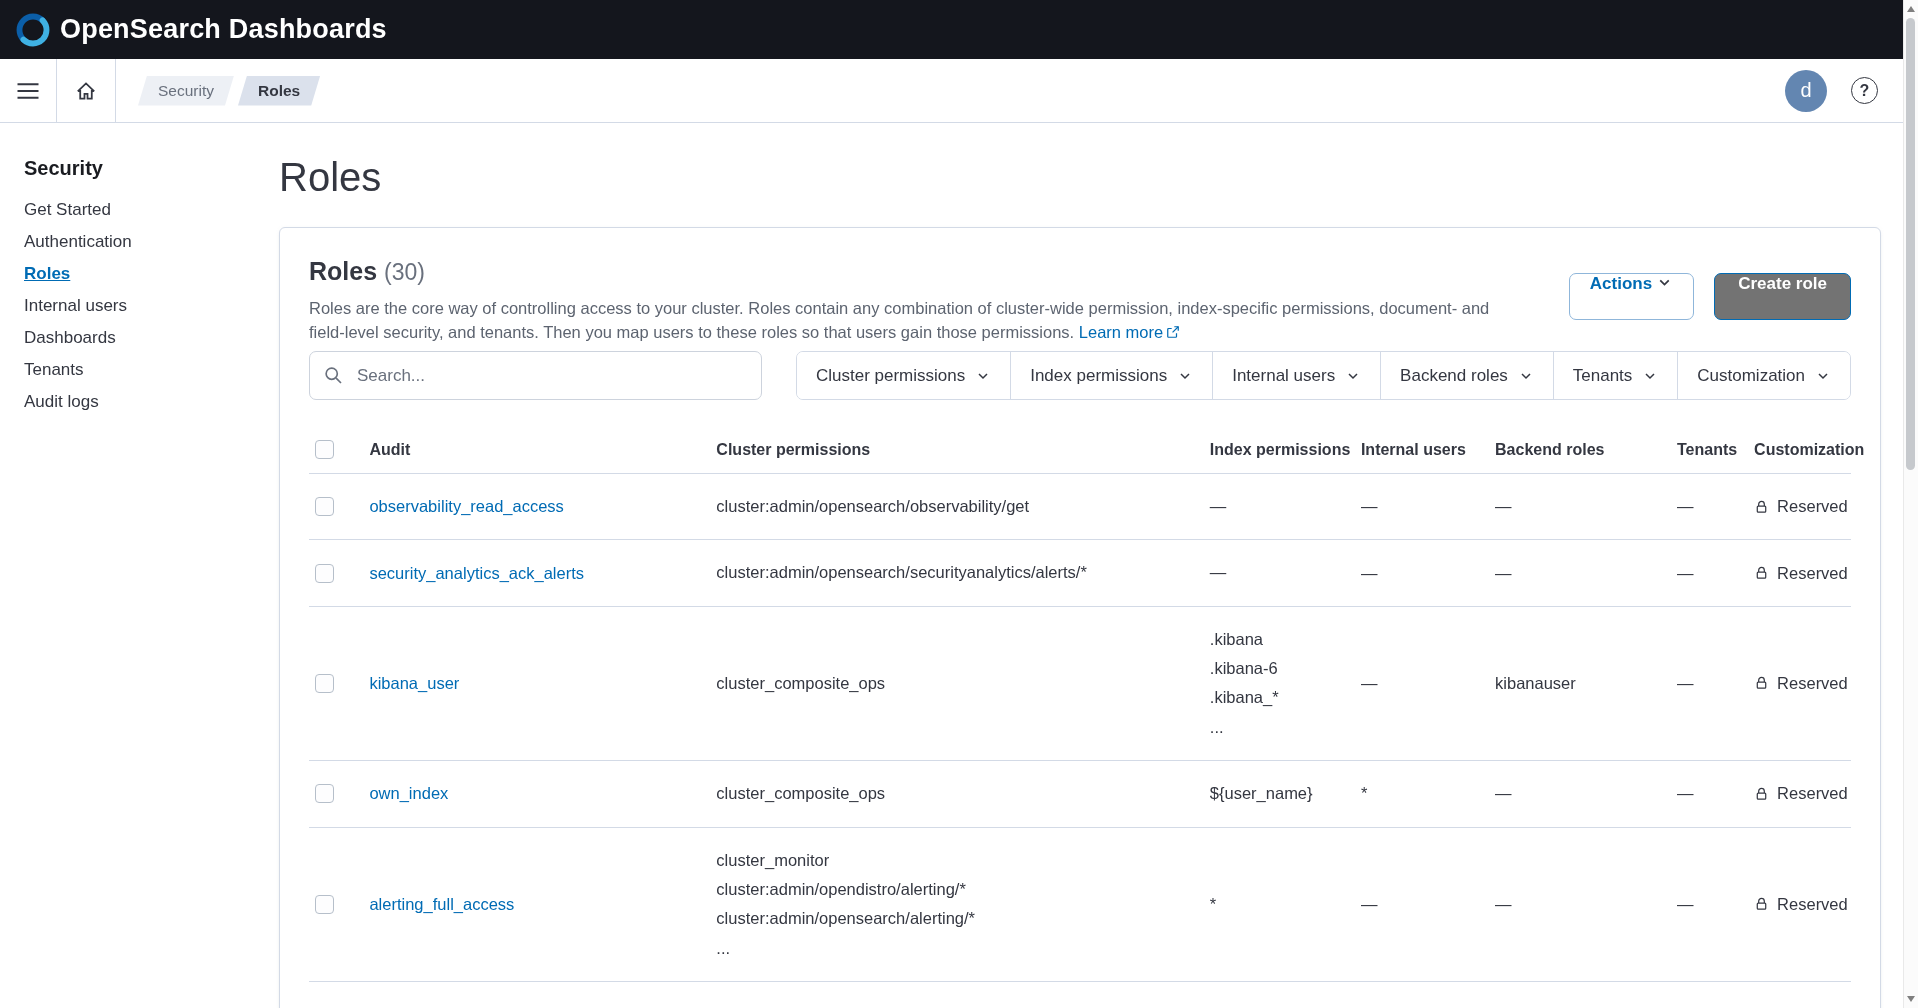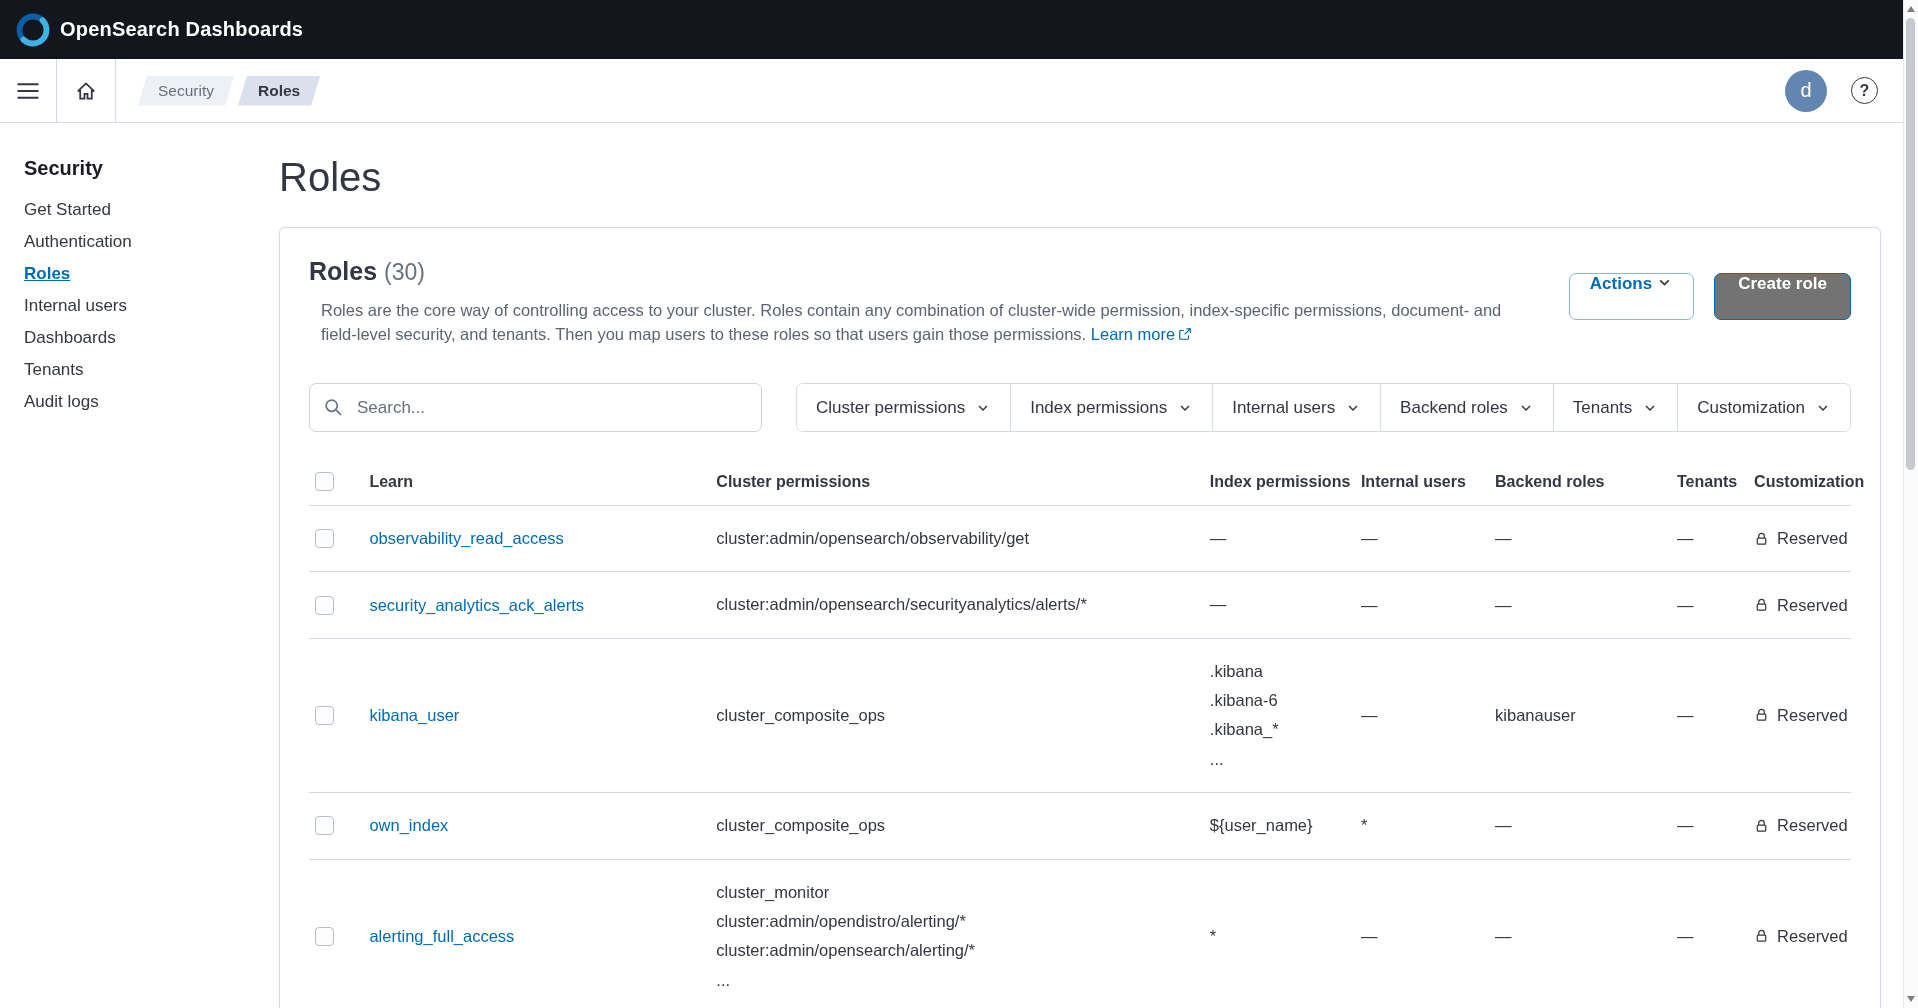--- a/index.html
+++ b/index.html
@@ -9,21 +9,21 @@
     font-family: "Liberation Sans", sans-serif;
     color: #343741; background: #ffffff;
   }
 
   
   .app-header {
     height: 59px; background: #14161d;
     display: flex; align-items: center; padding: 0 16px;
   }
   .logo { display: flex; align-items: center; gap: 10px; }
-  .logo-text { color: #fff; font-size: 20px; font-weight: 700; letter-spacing: 0.2px; }
+  .logo-text { color: #fff; font-size: 27px; font-weight: 700; letter-spacing: 0.2px; }
 
   
   .toolbar {
     height: 64px; background: #fff; border-bottom: 1px solid #d3dae6;
     display: flex; align-items: center;
   }
   .icon-btn {
     background: none; border: none; cursor: pointer; color: #343741;
     height: 100%; display: flex; align-items: center; justify-content: center;
   }
@@ -65,34 +65,34 @@
   
   .panel {
     background: #fff; border: 1px solid #d3dae6; border-radius: 6px;
     box-shadow: 0 2px 2px -1px rgba(152,162,179,0.3), 0 1px 5px -2px rgba(152,162,179,0.3);
     padding: 29px 29px 0 29px;
   }
   .panel-head { display: flex; justify-content: space-between; align-items: flex-start; }
   .panel-title { font-size: 25px; font-weight: 700; margin: 0 0 10px 0; color: #343741; }
   .panel-count { font-size: 23px; font-weight: 400; color: #69707d; }
   .panel-desc {
-    font-size: 16.5px; line-height: 24px; color: #5d6470; max-width: 1215px; margin: 12px;
+    font-size: 16.5px; line-height: 24px; color: #5d6470; max-width: 1215px; margin: 0;
   }
   .learn-more { color: #006bb4; text-decoration: none; cursor: pointer; white-space: nowrap; }
   .learn-more svg { vertical-align: -1px; margin-left: 3px; }
   .head-buttons { display: flex; align-items: center; gap: 20px; margin-top: 16px; flex: 0 0 auto; }
   .btn {
     height: 47px; border-radius: 7px; font-size: 17px; font-weight: 600;
     font-family: inherit; cursor: pointer; display: flex; align-items: flex-start; gap: 4px;
   }
   .btn-outline { background: #fff; border: 1.2px solid #8fb6da; color: #006bb4; padding: 0 20px; }
   .btn-fill { background: #737373; border: 1px solid #006bb4; color: #fff; padding: 0 23px; }
 
   
-  .controls { display: flex; gap: 34px; margin-top: 25px; }
+  .controls { display: flex; gap: 34px; margin-top: 7px; }
   .search-box { position: relative; width: 453px; flex: 0 0 453px; }
   .search-box input {
     width: 100%; height: 49px; border: 1px solid #cdd3dd; border-radius: 7px;
     padding: 0 14px 0 47px; font-size: 17px; font-family: inherit; color: #343741; background: #fff;
     outline: none;
   }
   .search-box input::placeholder { color: #69707d; }
   .search-icon { position: absolute; left: 15px; top: 15px; color: #69707d; }
   .filter-group {
     flex: 1 1 auto; display: flex; border: 1px solid #d3dae6; border-radius: 7px;
@@ -297,21 +297,21 @@
           <col style="width:8.7%">
             <col style="width:11.8%">
             <col style="width:5%">
             <col style="width:6.8%">
         </colgroup>
         <thead>
           <tr>
             <th class="col-check">
                 <input type="checkbox" class="checkbox" style="">
               </th>
-            <th>Learn</th>
+            <th>Audit</th>
             <th>Cluster permissions</th>
             <th>Index permissions</th>
             <th>Internal users</th>
             <th>Backend roles</th>
             <th>Tenants</th>
             <th>Customization</th>
           </tr>
         </thead>
         <tbody>
           <tr>

